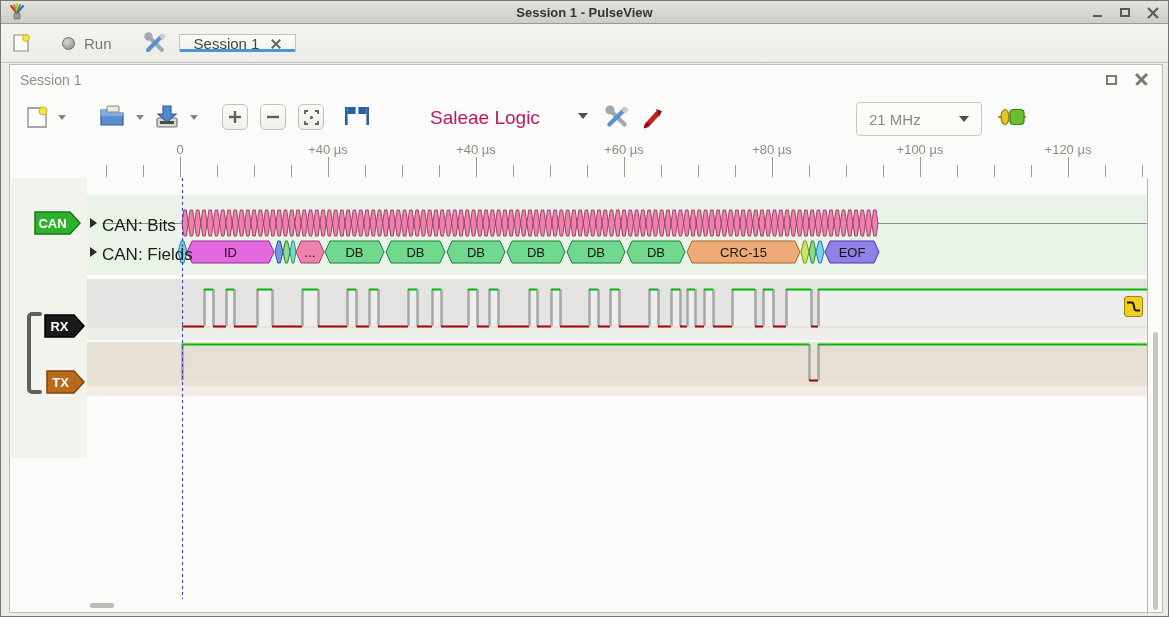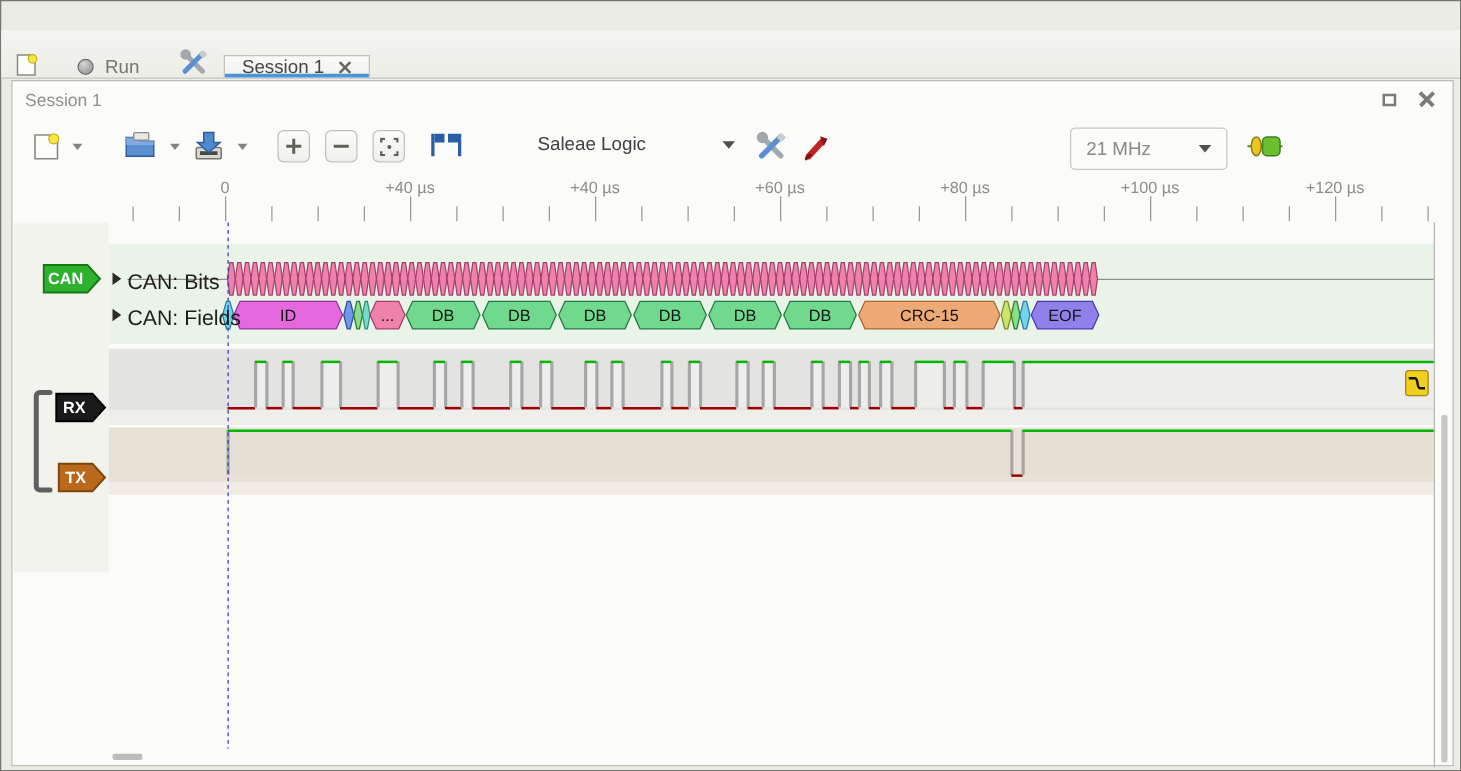--- a/index.html
+++ b/index.html
@@ -16,21 +16,21 @@
   .wbtn { width:14px; height:14px; display:flex; align-items:center; justify-content:center; cursor:default; }
   .min-glyph { width:9px; height:2px; background:#5a5a54; margin-top:6px; }
   .max-glyph { width:10px; height:9px; border:2px solid #5a5a54; }
   .x-icon { position:relative; width:12px; height:12px; }
   .x-icon::before,.x-icon::after { content:''; position:absolute; left:-1px; top:5px; width:14px; height:2px; background:#5a5a54; }
   .x-icon::before { transform:rotate(45deg); } .x-icon::after { transform:rotate(-45deg); }
 
   
   .main-toolbar { position:absolute; left:0; top:23px; right:0; height:39px;
     background:linear-gradient(#f4f4f0,#edede8); border-bottom:1px solid #c6c6be;
-    display:flex; align-items:flex-end; }
+    display:flex; align-items:center; }
   .mt-btn { display:flex; align-items:center; justify-content:center; padding:0 10px; background:transparent; border:none; }
   .vsep { width:1px; background:#d2d2ca; margin:5px 2px; }
   .run-btn { display:flex; align-items:center; gap:9px; padding:0 16px; background:transparent; border:none;
     font-size:15px; color:#777772; font-family:inherit; }
   .led { width:13px; height:13px; border-radius:50%; background:radial-gradient(circle at 35% 30%, #d6d6d6, #8b8b8b); border:1px solid #6d6d6d; }
   .tab { position:relative; display:flex; align-items:center; gap:12px; padding:0 14px; margin-left:2px;
     background:linear-gradient(#fafaf7,#f1f1ec); border:1px solid #c3c3bb; border-bottom:none;
     font-size:15px; color:#454541; }
   .tab::after { content:''; position:absolute; left:0; right:0; bottom:0; height:3px; background:#4d93d8; }
   .tab-close { position:relative; width:10px; height:10px; }
@@ -48,41 +48,65 @@
   .ph-x::before { transform:rotate(45deg); } .ph-x::after { transform:rotate(-45deg); }
 
   
   .stoolbar { position:absolute; left:0; top:28px; right:0; height:46px; }
   .st { position:absolute; display:flex; align-items:center; justify-content:center; }
   .caret-sm { width:0; height:0; border-left:4px solid transparent; border-right:4px solid transparent; border-top:5px solid #85857f; }
   .caret { width:0; height:0; border-left:5px solid transparent; border-right:5px solid transparent; border-top:6px solid #504f4b; }
   .framed { width:26px; height:26px; border:1px solid #c2c2ba; border-radius:5px; background:linear-gradient(#fcfcfa,#efefeb); }
   .combo { position:absolute; top:9px; height:34px; border:1px solid #c9c9c1; border-radius:4px; background:#fbfbf8;
     color:#8a8a86; font-size:15px; display:flex; align-items:center; justify-content:space-between; padding:0 12px; }
-  .device-label { color:#404040; font-size:15px; }
+  .device-label { color:#be185d; font-size:19px; }
 
   
   .ruler-labels { position:absolute; left:0; top:77px; right:0; height:16px; z-index:3; }
   .ruler-label { position:absolute; transform:translateX(-50%); font-size:13px; color:#8e8e88; white-space:nowrap; }
   .band { position:absolute; left:77px; width:1060px; }
   .margin-bg { position:absolute; left:1px; top:113px; width:76px; height:280px; background:#f3f3ee; }
   .right-border { position:absolute; left:1137px; top:113px; width:1px; height:436px; background:#b6b6ae; }
   #trace-svg { position:absolute; left:0; top:0; z-index:2; pointer-events:none; }
   .row-label { position:absolute; left:92px; font-size:17px; color:#1d1d1a; z-index:3; white-space:nowrap; }
   .trigger-badge { position:absolute; left:1114px; top:231px; width:19px; height:21px; z-index:4;
     background:#f2cf1f; border:1px solid #9c851a; border-radius:3px; display:flex; align-items:center; justify-content:center; }
   .hscroll { position:absolute; left:80px; top:538px; width:24px; height:5px; background:#bcbcb8; border-radius:2px; }
   .vscroll { position:absolute; left:1143px; top:267px; width:5px; height:278px; background:#c8c8c4; border-radius:2px; }
   svg text { font-family:"Liberation Sans", sans-serif; }
 </style>
 </head>
 <body>
 
 <div class="window">
 
+  <div class="titlebar">
+    <svg class="app-icon" viewBox="0 0 18 18">
+      <g stroke-width="2" stroke-linecap="round">
+        <line x1="9" y1="10" x2="3" y2="3" stroke="#c03030"></line>
+        <line x1="9" y1="10" x2="6" y2="2" stroke="#d08020"></line>
+        <line x1="9" y1="10" x2="9" y2="1" stroke="#c8c020"></line>
+        <line x1="9" y1="10" x2="12" y2="2" stroke="#40a040"></line>
+        <line x1="9" y1="10" x2="15" y2="3" stroke="#4060c0"></line>
+      </g>
+      <rect x="6" y="10" width="6" height="6" rx="1" fill="#9a9a94" stroke="#6a6a64" stroke-width="0.8"></rect>
+    </svg>
+    <div class="tb-title">Session 1 - PulseView</div>
+    <div class="win-btns">
+      <div class="wbtn">
+          <span class="min-glyph"></span>
+        </div>
+      <div class="wbtn">
+          <span class="max-glyph"></span>
+        </div>
+      <div class="wbtn">
+          <span class="x-icon"></span>
+        </div>
+    </div>
+  </div>
 
   <div class="main-toolbar">
     <button class="mt-btn">
       <svg width="20" height="20" viewBox="0 0 20 20">
         <path d="M3 2 h10 l4 4 v12 h-14 z" fill="#fdfdfb" stroke="#8a8a84" stroke-width="1.2"></path>
         <path d="M13 2 l4 4 h-4 z" fill="#d8d8d2" stroke="#8a8a84" stroke-width="1"></path>
         <circle cx="15" cy="5" r="3.4" fill="#f5e642" stroke="#c8b520" stroke-width="1"></circle>
       </svg>
     </button>
     <div class="vsep"></div>

